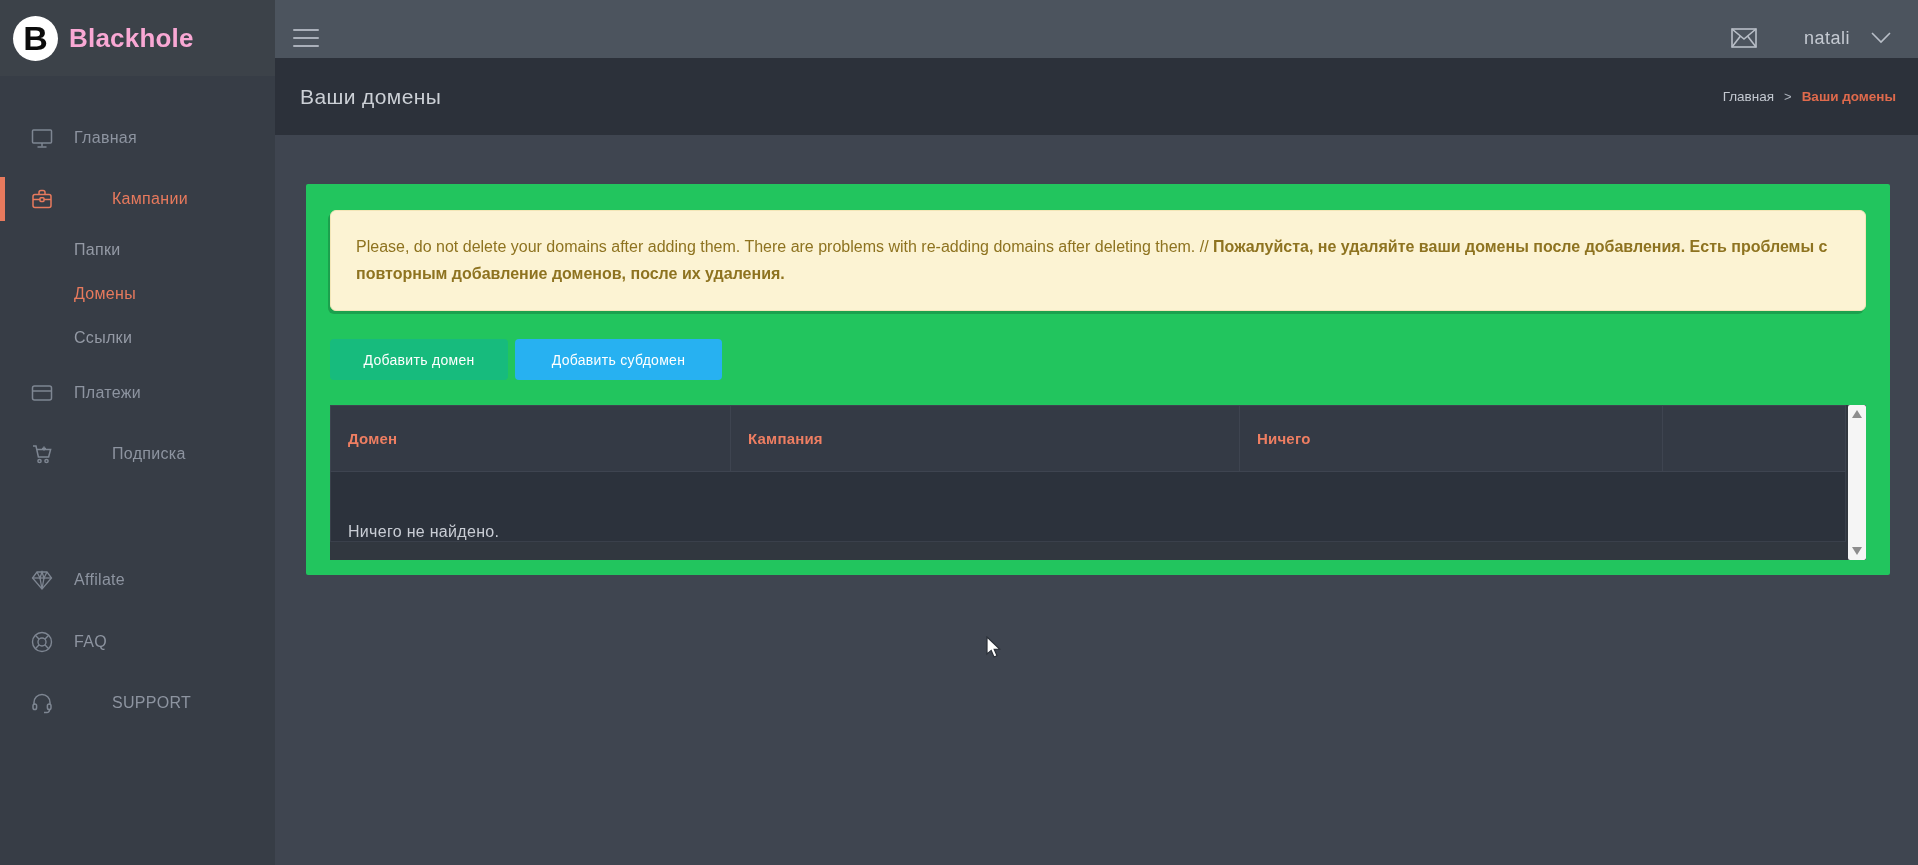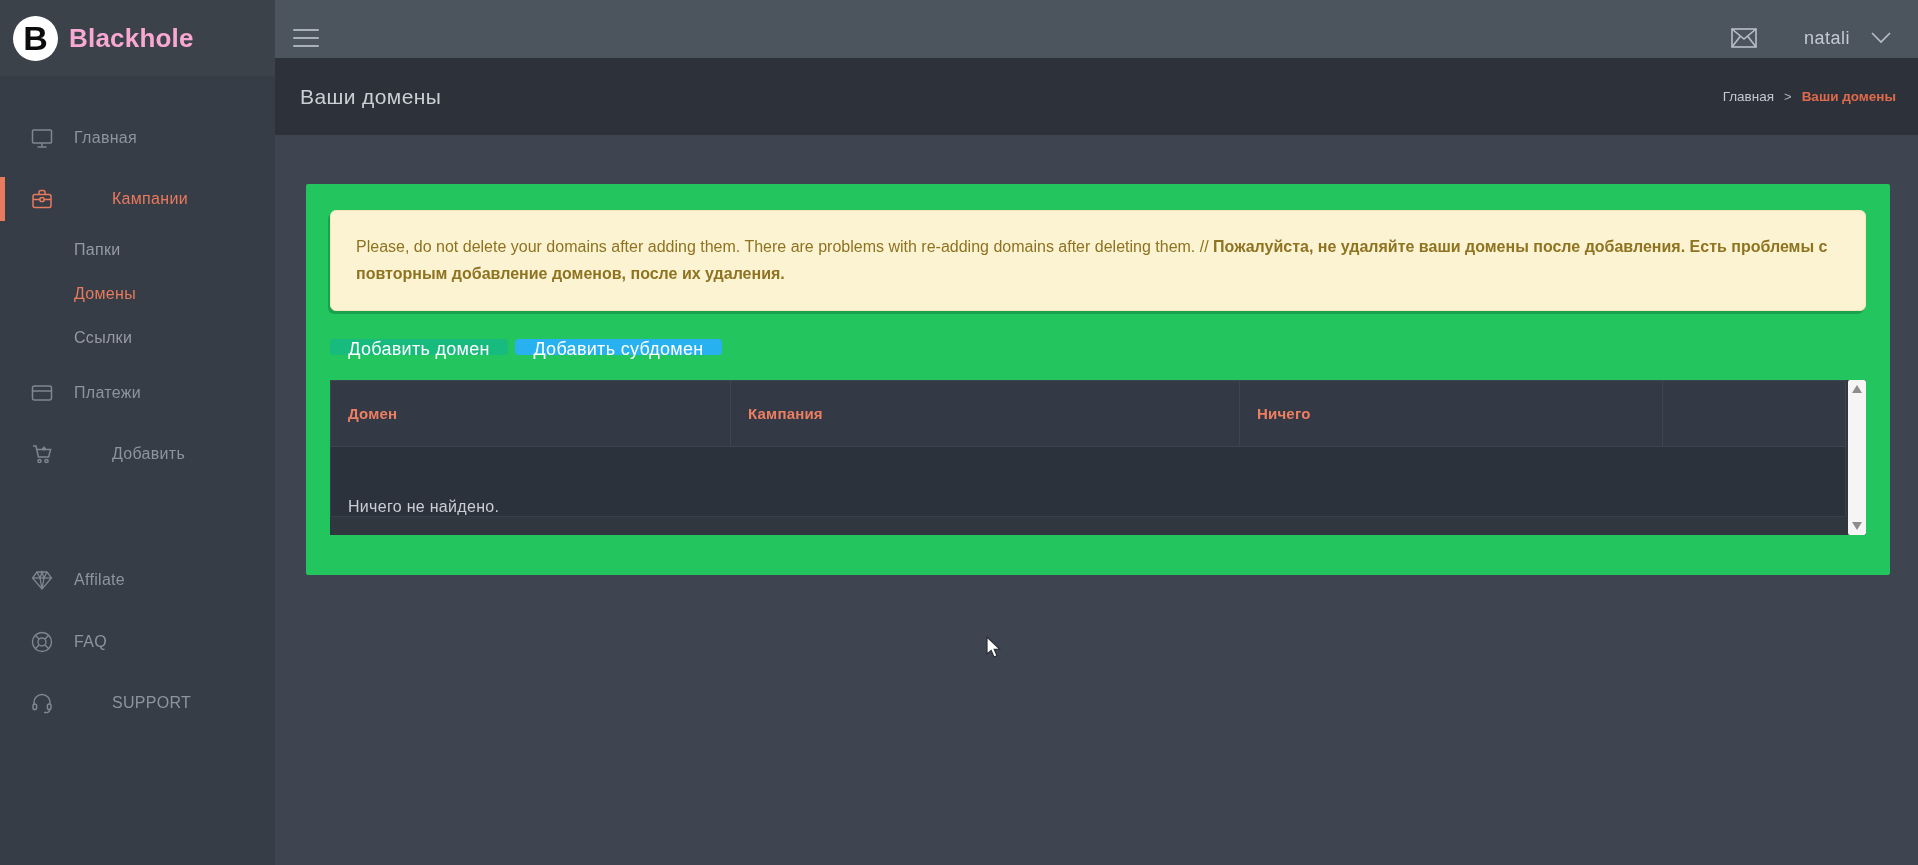--- a/index.html
+++ b/index.html
@@ -44,21 +44,21 @@
   .crumb-current { color:#e06a4c; font-weight:bold; }
 
   
   .content { position:absolute; top:153px; left:275px; width:1643px; height:712px; background:#3f4550; padding:31px 0 0 31px; }
   .card { width:1584px; height:391px; background:#22c55e; border-radius:2px; padding:26px 24px 0 24px; }
 
   .alert { width:100%; height:101px; background:#fcf3d3; border:1px solid #f3e6b8; border-radius:6px; padding:22px 25px; color:#8e7320; font-size:16px; line-height:27px; box-shadow:-2px 3px 0 rgba(0,0,0,0.18); }
   .alert b { font-weight:700; }
 
   .btn-row { margin-top:28px; display:flex; }
-  .btn { height:16px; border:none; border-radius:4px; color:#ffffff; font-size:18px; font-family:"Liberation Sans", sans-serif; cursor:pointer; letter-spacing:0.3px; }
+  .btn { height:41px; border:none; border-radius:4px; color:#ffffff; font-size:14px; font-family:"Liberation Sans", sans-serif; cursor:pointer; letter-spacing:0.3px; }
   .btn-green { width:178px; background:#17bb7d; margin-right:7px; }
   .btn-blue  { width:207px; background:#27b1f1; }
 
   .table-zone { margin-top:25px; height:155px; display:flex; background:#31373f; }
   .tbl { flex:1; }
   .thead { display:flex; height:67px; background:#343a45; border:1px solid #3e4450; }
   .th { display:flex; align-items:center; padding-left:17px; color:#ee7e62; font-weight:700; font-size:15px; border-right:1px solid #3e4450; letter-spacing:0.2px; }
   .th:last-child { border-right:none; }
   .th-0 { width:400px; } .th-1 { width:509px; } .th-2 { width:423px; } .th-3 { flex:1; }
   .trow { height:70px; background:#2c323c; border-bottom:1px solid #3a404b; border-left:1px solid #3a404b; border-right:1px solid #3a404b; display:flex; align-items:flex-end; padding-left:17px; color:#c9cdd5; font-size:16px; letter-spacing:0.3px; }
@@ -158,21 +158,21 @@
 
   <div class="nav-item mt11">
     <span class="nav-icon">
       <svg width="24" height="24" viewBox="0 0 24 24" fill="none" stroke="currentColor" stroke-width="1.5">
         <path d="M3 4 h3 l2.4 11 h10.2 l2-7.5 H7"></path>
         <circle cx="9.5" cy="19" r="1.6"></circle>
           <circle cx="16.5" cy="19" r="1.6"></circle>
         <path d="M12 6.5 h4 M14 4.5 v4"></path>
       </svg>
     </span>
-    <span class="nav-label">Добавить</span>
+    <span class="nav-label">Подписка</span>
   </div>
 
   <div class="nav-item mt76">
     <span class="nav-icon">
       <svg width="24" height="24" viewBox="0 0 24 24" fill="none" stroke="currentColor" stroke-width="1.3">
         <path d="M7 4 h10 l4.5 6 L12 21 L2.5 10 Z"></path>
         <path d="M2.5 10 h19"></path>
         <path d="M7 4 l3 6 2-6 2 6 3-6"></path>
         <path d="M10 10 L12 21 L14 10"></path>
       </svg>

